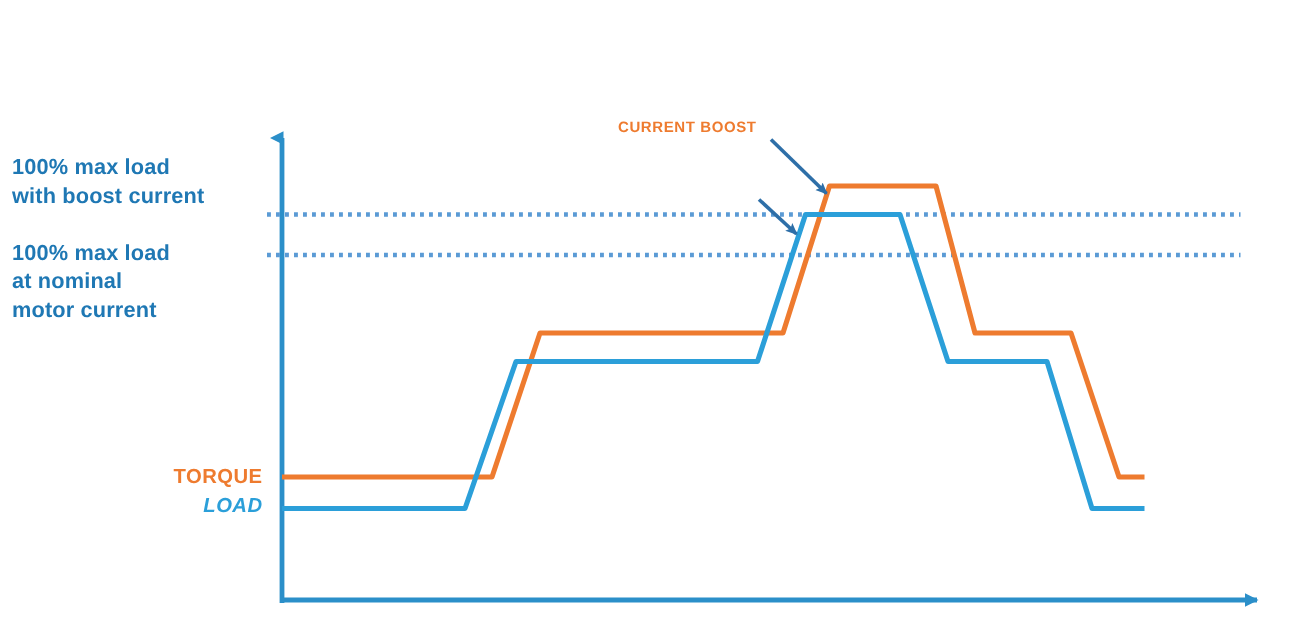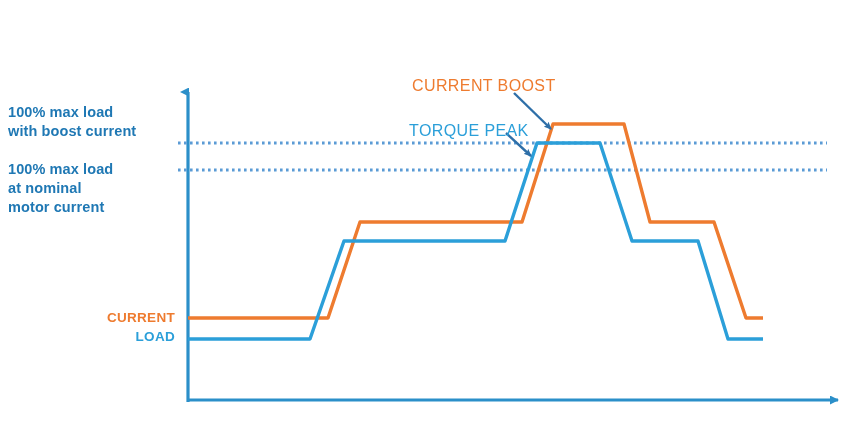--- a/index.html
+++ b/index.html
@@ -56,25 +56,26 @@
     left: 40px;
     top: 309px;
     width: 135px;
     color: #ee7b2f;
   }
   #tag-load {
     left: 40px;
     top: 328px;
     width: 135px;
     color: #2b9fd9;
+    font-style: italic;
   }
   .callout {
     position: absolute;
-    font-weight: normal;
-    font-size: 16px;
+    font-weight: bold;
+    font-size: 10px;
     line-height: 17px;
     letter-spacing: 0.4px;
     white-space: nowrap;
   }
   #callout-current-boost {
     left: 412px;
     top: 77px;
     color: #ee7b2f;
   }
   #callout-torque-peak {
@@ -118,21 +119,20 @@
     <line x1="506" y1="133" x2="531" y2="156" stroke="#2e6fa8" stroke-width="2.4" marker-end="url(#callout-arrow)"></line>
   </svg>
 
   <div class="axis-label-block" id="label-boost-load">100% max load
 with boost current</div>
 
   <div class="axis-label-block" id="label-nominal-load">100% max load
 at nominal
 motor current</div>
 
-  <div class="series-tag" id="tag-current">CURRENT</div>
+  <div class="series-tag" id="tag-current">TORQUE</div>
 
   <div class="series-tag" id="tag-load">LOAD</div>
 
   <div class="callout" id="callout-current-boost">CURRENT BOOST</div>
 
-  <div class="callout" id="callout-torque-peak">TORQUE PEAK</div>
 
 </div>
 
 </body></html>

